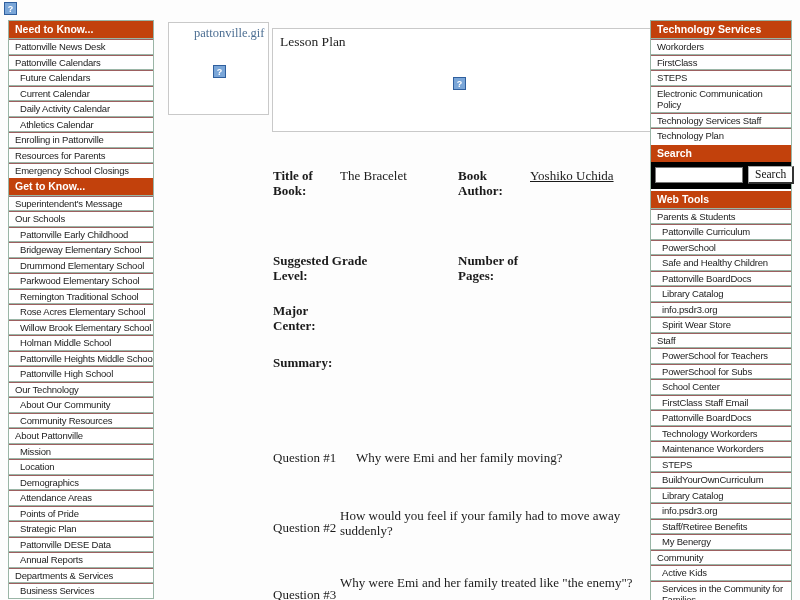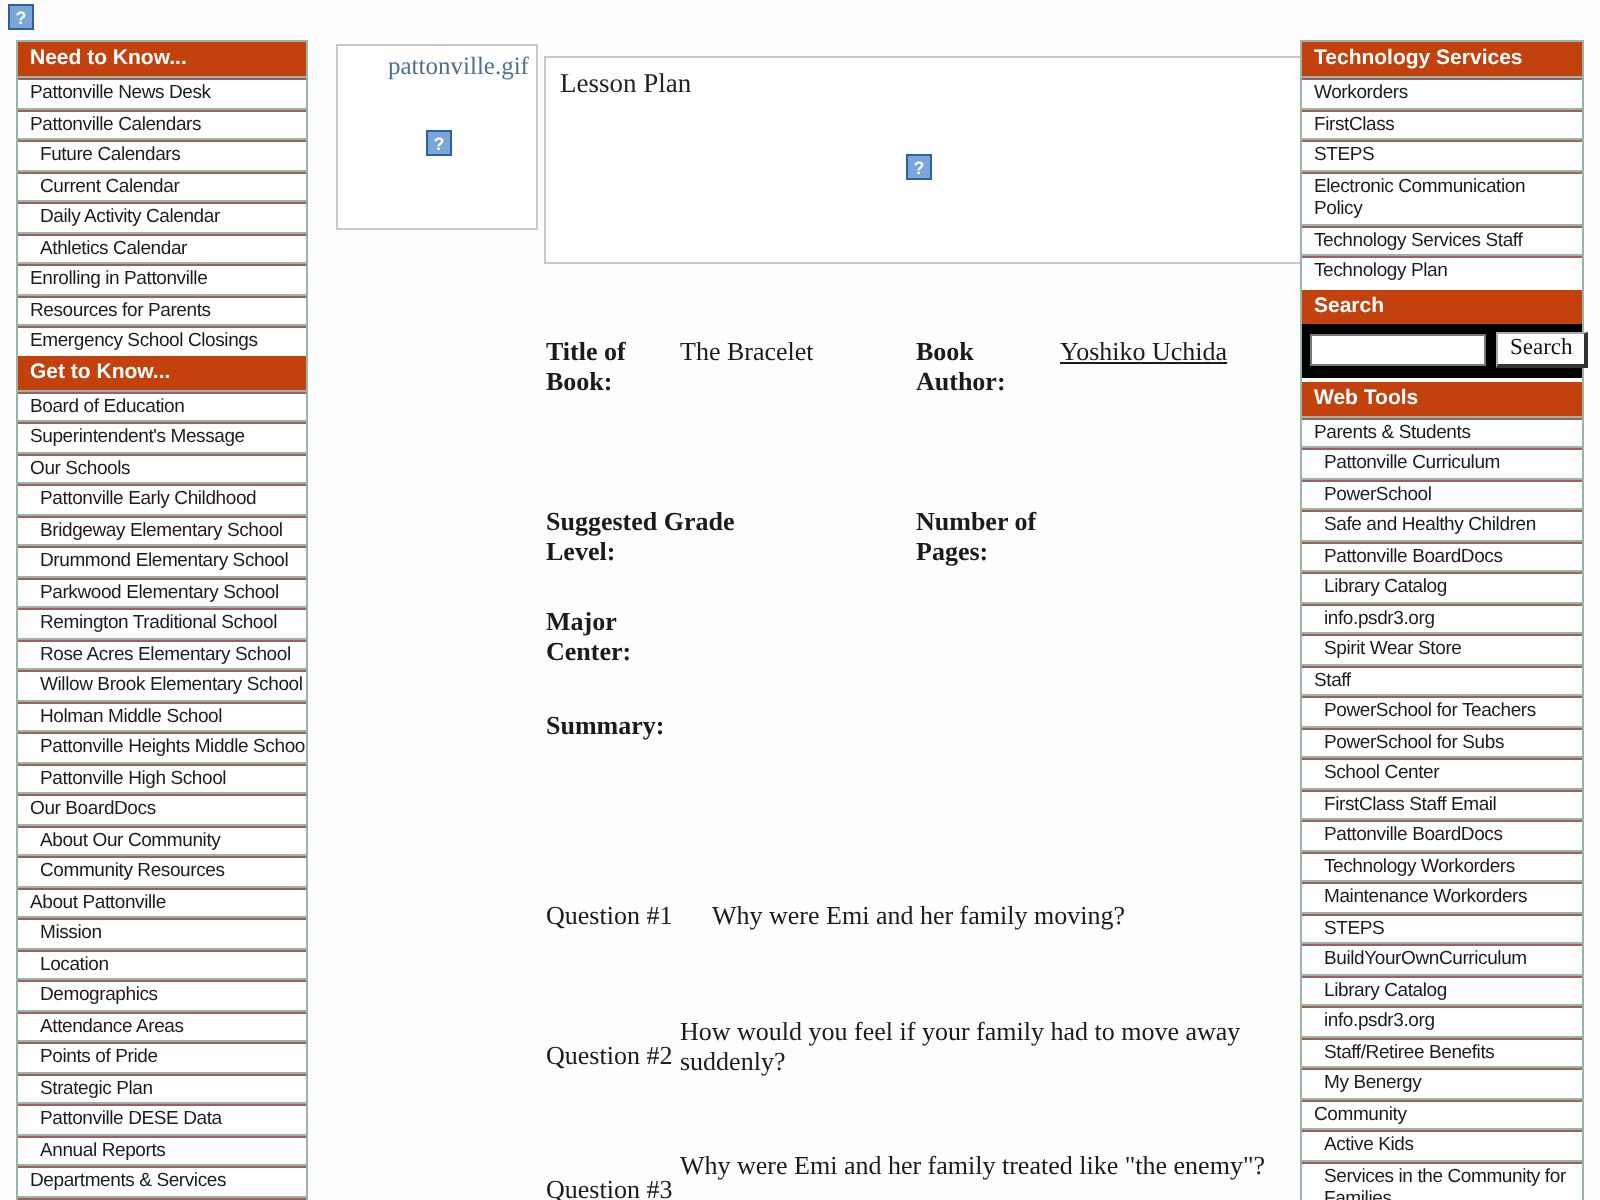--- a/index.html
+++ b/index.html
@@ -99,34 +99,33 @@
       <div class="cell ind">Future Calendars</div>
       <div class="cell ind">Current Calendar</div>
       <div class="cell ind">Daily Activity Calendar</div>
       <div class="cell ind">Athletics Calendar</div>
       <div class="cell">Enrolling in Pattonville</div>
       <div class="cell">Resources for Parents</div>
       <div class="cell">Emergency School Closings</div>
     </div>
   <div class="sb-header">Get to Know...</div>
   <div>
-      <div class="cell">Board of Education</div>
       <div class="cell">Superintendent's Message</div>
       <div class="cell">Our Schools</div>
       <div class="cell ind">Pattonville Early Childhood</div>
       <div class="cell ind">Bridgeway Elementary School</div>
       <div class="cell ind">Drummond Elementary School</div>
       <div class="cell ind">Parkwood Elementary School</div>
       <div class="cell ind">Remington Traditional School</div>
       <div class="cell ind">Rose Acres Elementary School</div>
       <div class="cell ind">Willow Brook Elementary School</div>
       <div class="cell ind">Holman Middle School</div>
       <div class="cell ind">Pattonville Heights Middle School</div>
       <div class="cell ind">Pattonville High School</div>
-      <div class="cell">Our BoardDocs</div>
+      <div class="cell">Our Technology</div>
       <div class="cell ind">About Our Community</div>
       <div class="cell ind">Community Resources</div>
       <div class="cell">About Pattonville</div>
       <div class="cell ind">Mission</div>
       <div class="cell ind">Location</div>
       <div class="cell ind">Demographics</div>
       <div class="cell ind">Attendance Areas</div>
       <div class="cell ind">Points of Pride</div>
       <div class="cell ind">Strategic Plan</div>
       <div class="cell ind">Pattonville DESE Data</div>

